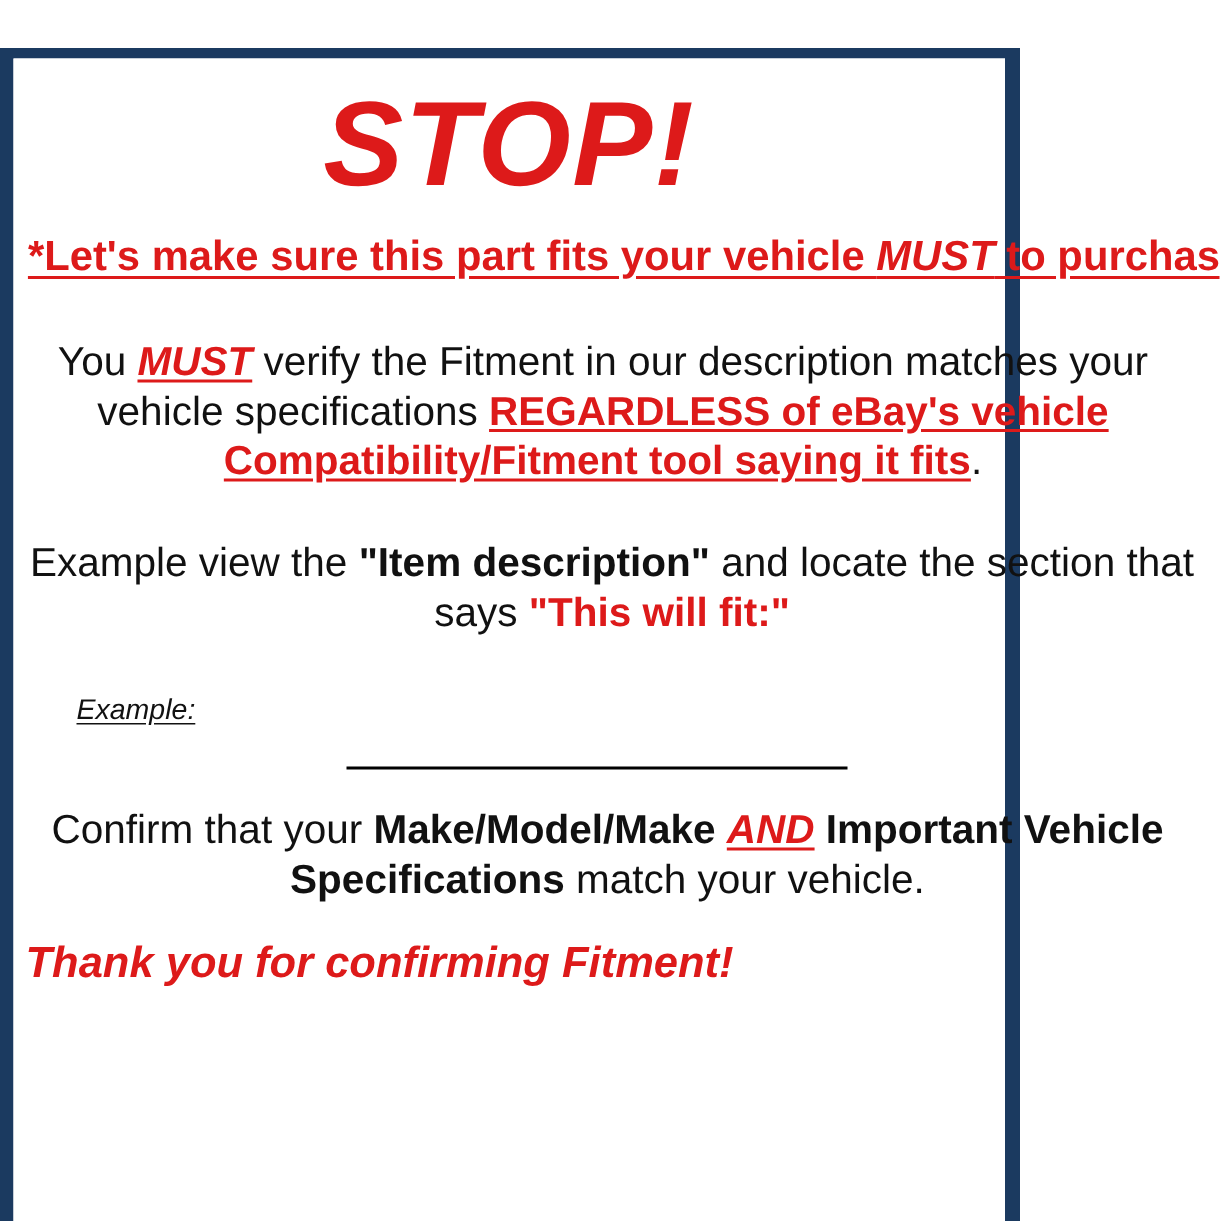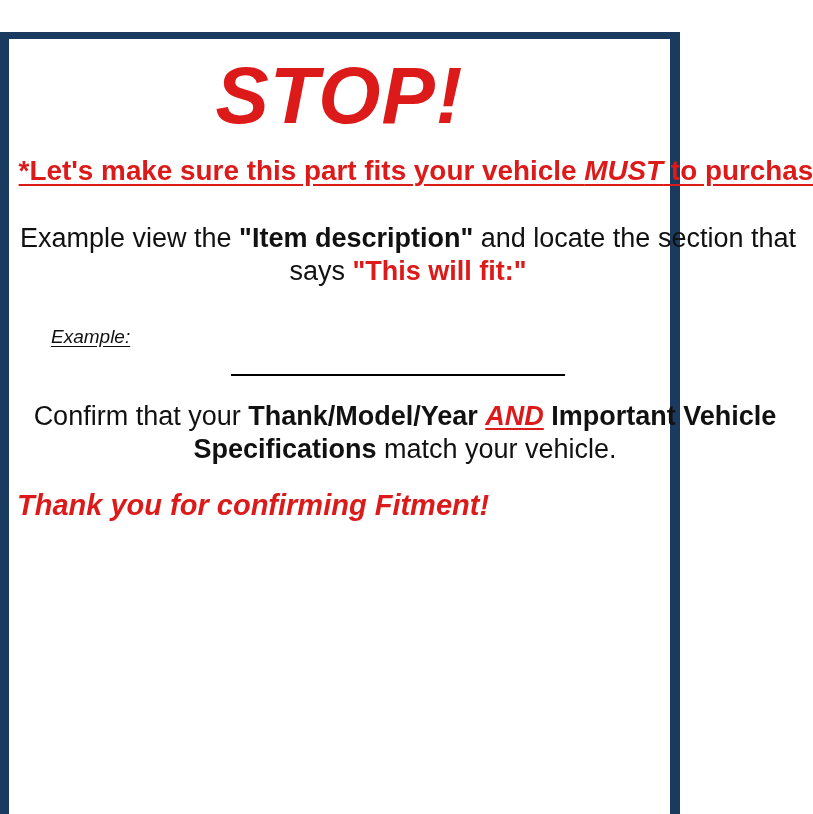--- a/index.html
+++ b/index.html
@@ -191,34 +191,37 @@
 
 <div id="notice-card">
   <div id="notice-body">
 
     <h1 id="stop-heading">STOP!</h1>
 
     <p id="sub-heading">
       <span>*Let's make sure this part fits your vehicle </span><span class="ital">MUST</span><span> to purchasing*</span>
     </p>
 
+    <p class="para" id="para-must">
+      <span>You </span><span class="must">MUST</span><span> verify the Fitment in our description matches your vehicle specifications </span><span class="regardless">REGARDLESS of eBay's vehicle Compatibility/Fitment tool saying it fits</span><span>.</span>
+    </p>
 
     <p class="para" id="para-description">
       <span>Example view the </span><span class="quoted-bold">"Item description"</span><span> and locate the section that says </span><span class="quoted-red">"This will fit:"</span>
     </p>
 
     <div id="example-block">
       <p id="example-label">Example:</p>
     </div>
 
     <div id="divider-wrap">
       <hr id="divider-rule">
     </div>
 
     <p class="para" id="para-confirm">
-      <span>Confirm that your </span><b>Thank/Model/Year</b><span> </span><span class="and">AND</span><span> </span><b>Important Vehicle Specifications</b><span> match your vehicle.</span>
+      <span>Confirm that your </span><b>Make/Model/Make</b><span> </span><span class="and">AND</span><span> </span><b>Important Vehicle Specifications</b><span> match your vehicle.</span>
     </p>
 
 
     <p id="thank-you">Thank you for confirming Fitment!</p>
 
   </div>
 </div>
 
 </body></html>

